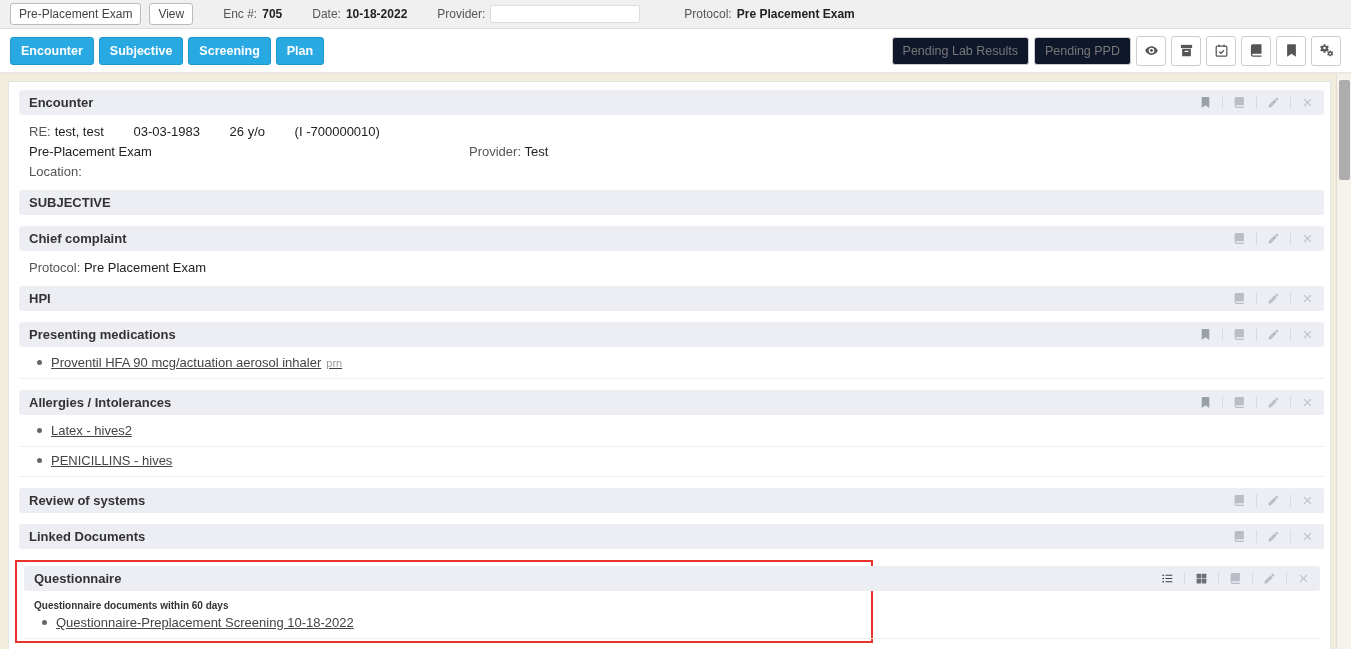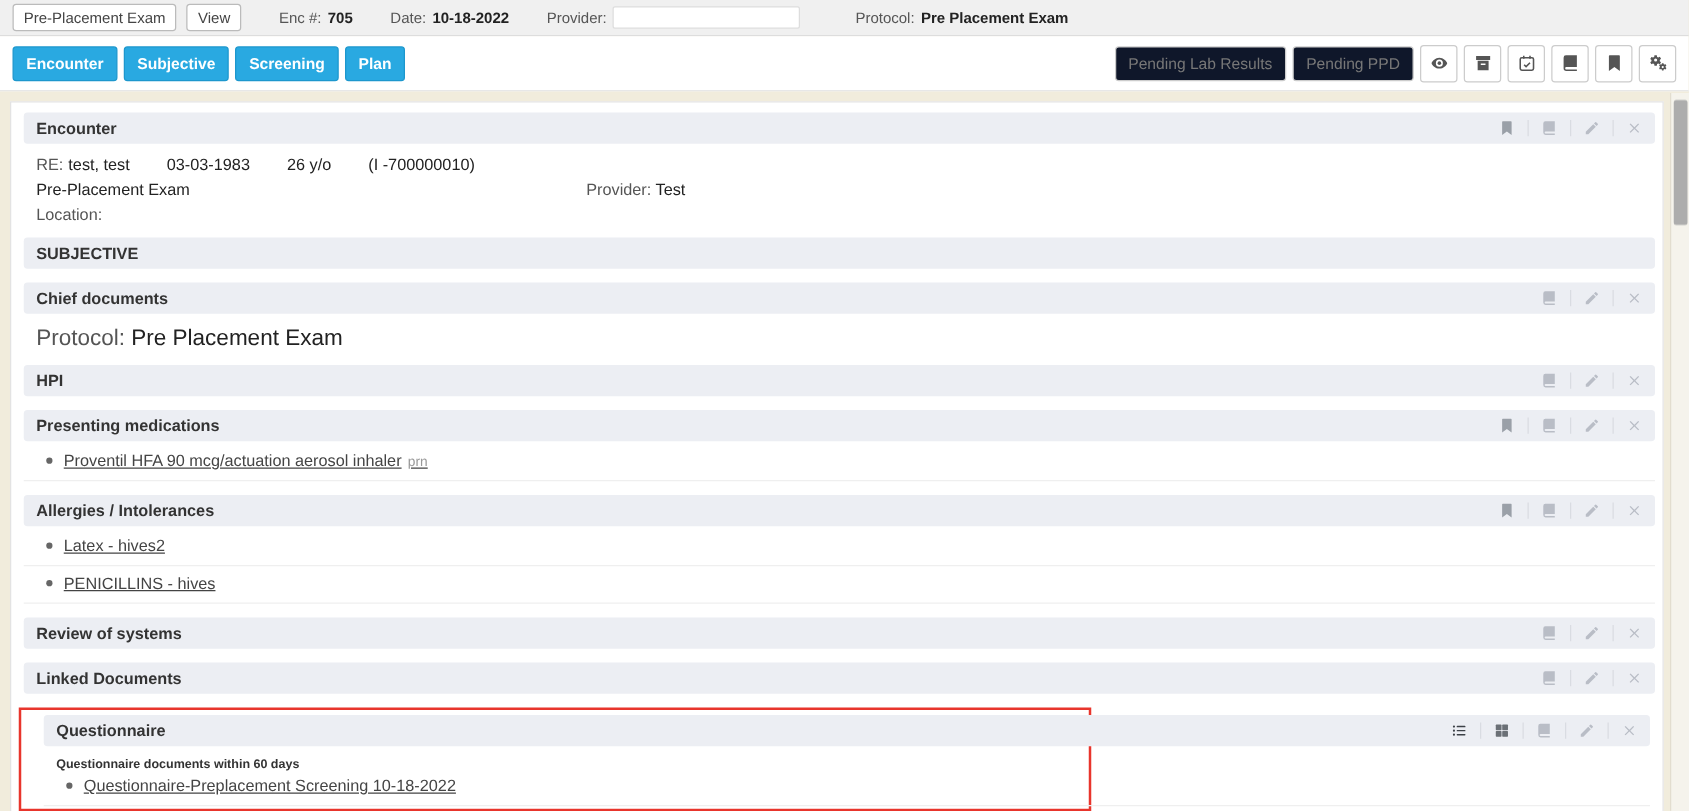--- a/index.html
+++ b/index.html
@@ -40,36 +40,36 @@
     background:#eceef3; border-radius:3px; min-height:25px; padding:3px 0 3px 10px; }
   .sec-title { font-size:13px; font-weight:bold; color:#333; }
   .hdr-icons { display:flex; align-items:stretch; }
   .hicon { display:flex; align-items:center; justify-content:center; width:34px;
     color:#b9bdc6; cursor:pointer; border-left:1px solid #d9dce2; }
   .hicon:first-child { border-left:none; }
   .hicon svg { width:13px; height:13px; fill:currentColor; }
   .hicon.dark { color:#3c4147; }
   .hicon.mid { color:#6b7076; }
   .hicon.bmk { color:#9aa0a8; }
-  .sec-body { padding:9px 4px 0 10px; font-size:18px; color:#444; }
+  .sec-body { padding:9px 4px 0 10px; font-size:13px; color:#444; }
   .lbl { color:#555; }
   .val { color:#222; }
 
   .enc-grid { display:grid; grid-template-columns:440px 1fr; row-gap:5px; font-size:13px; }
   .enc-row1 span { margin-right:26px; }
 
   ul.items { list-style:none; margin:2px 0 0 0; }
   ul.items li { display:flex; align-items:baseline; padding:6px 0 8px 18px;
     border-bottom:1px solid #efefef; font-size:13px; color:#444;text-decoration:underline; }
   ul.items li .dot { width:5px; height:5px; border-radius:50%; background:#666;
     margin-right:9px; flex:0 0 auto; align-self:center; }
   .suffix { color:#999; font-size:11px; margin-left:5px; }
 
   .q-sub { font-weight:bold; font-size:10px; color:#333; padding:9px 0 0 10px; }
-  .q-wrap { position:relative; padding:6px 4px 4px 20px; margin:0 0 11px -4px; }
+  .q-wrap { position:relative; padding:6px 4px 4px 9px; margin:0 0 11px -4px; }
   .red-outline { position:absolute; left:0; top:0; width:858px; height:100%;
     border:2px solid #e8352c; pointer-events:none; }
 
   
   .scrollbar { position:fixed; top:74px; right:0; bottom:0; width:15px;
     background:#f5f3ec; border-left:1px solid #e2ddcf; }
   .scroll-thumb { position:absolute; top:6px; left:2px; width:11px; height:100px;
     background:#adadad; border-radius:2px; cursor:pointer; }
 </style>
 </head>
@@ -193,21 +193,21 @@
   </div>
 
   <div class="sec">
     <div class="sec-bar">
       <span class="sec-title">SUBJECTIVE</span>
     </div>
   </div>
 
   <div class="sec">
     <div class="sec-bar">
-      <span class="sec-title">Chief documents</span>
+      <span class="sec-title">Chief complaint</span>
       <span class="hdr-icons">
         <span class="hicon">
             <svg viewBox="0 0 24 24">
               <path d="M20 22H6.5A3.5 3.5 0 0 1 3 18.5V5a3 3 0 0 1 3-3h14v15H6.5a1.5 1.5 0 0 0 0 3H20v2z"></path>
             </svg>
           </span>
         <span class="hicon">
             <svg viewBox="0 0 24 24">
               <path d="M3 17.25V21h3.75L17.8 9.94l-3.75-3.75L3 17.25zM20.71 7.04a1 1 0 0 0 0-1.41l-2.34-2.34a1 1 0 0 0-1.41 0l-1.83 1.83 3.75 3.75 1.83-1.83z"></path>
             </svg>

